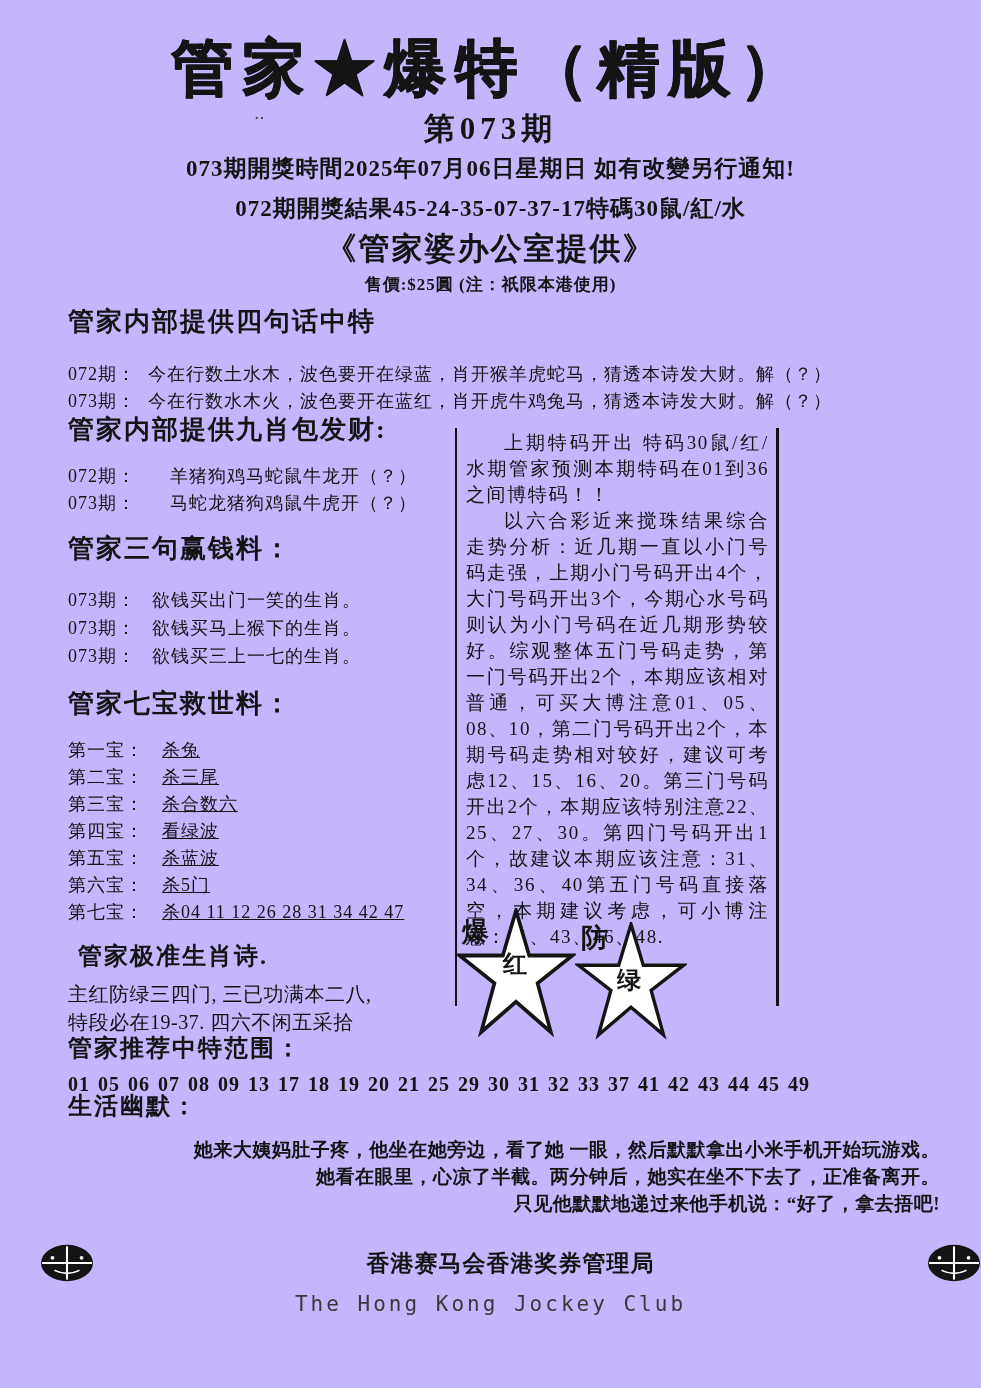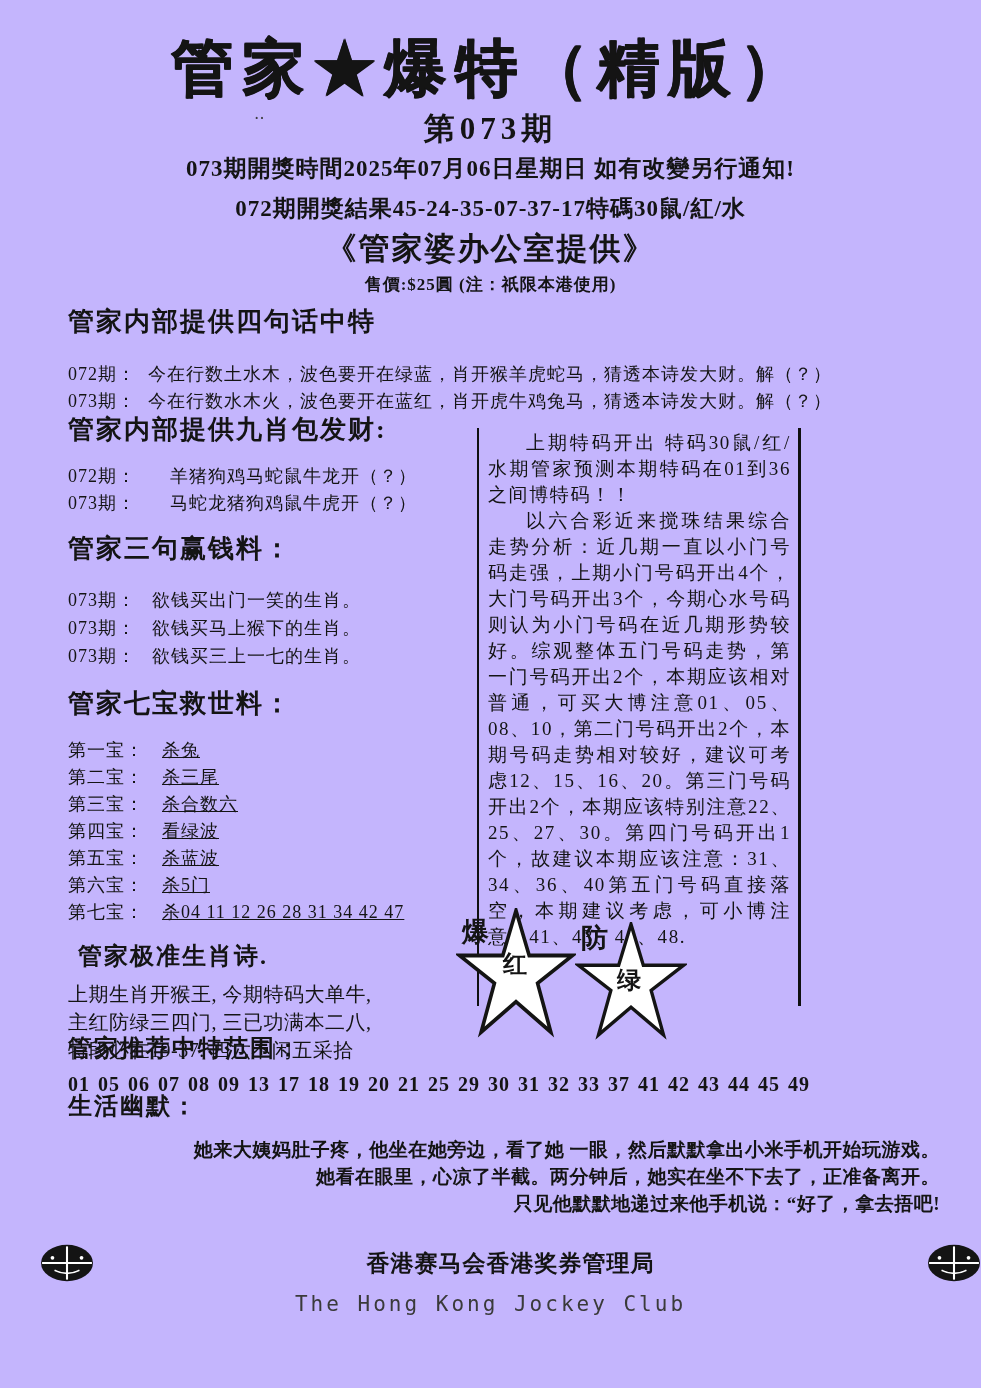--- a/index.html
+++ b/index.html
@@ -46,21 +46,21 @@
   .three-rows .lbl{ margin-right:16px; }
   .seven-rows{ margin:16px 0 14px 0; }
   .seven-rows .row{ line-height:27px;text-decoration:underline; }
   .seven-rows .lbl{ margin-right:18px; }
   .poem-head{ font-size:24px; font-weight:bold; letter-spacing:2px; padding-left:10px; margin-top:6px; }
   .poem-lines{ margin-top:8px; }
   .poem-line{ font-size:20px; line-height:28px; letter-spacing:0.5px; }
 
   
   .analysis{
-    top:428px; left:477px; width:324px; height:578px;
+    top:428px; left:455px; width:324px; height:578px;
     border-left:2px solid #101010; border-right:3px solid #101010;
     padding:2px 7px 0 9px;
     font-size:19px; line-height:26px; letter-spacing:1.6px;
     text-align:justify;
   }
   .analysis p{ text-indent:2em; }
 
   
   .star-svg{ position:absolute; }
   .star-label{ position:absolute; font-size:27px; font-weight:bold; }
@@ -128,21 +128,20 @@
       <div class="row"><span class="lbl">第二宝：</span><span>杀三尾</span></div>
       <div class="row"><span class="lbl">第三宝：</span><span>杀合数六</span></div>
       <div class="row"><span class="lbl">第四宝：</span><span>看绿波</span></div>
       <div class="row"><span class="lbl">第五宝：</span><span>杀蓝波</span></div>
       <div class="row"><span class="lbl">第六宝：</span><span>杀5门</span></div>
       <div class="row"><span class="lbl">第七宝：</span><span>杀04 11 12 26 28 31 34 42 47</span></div>
     </div>
 
     <div class="poem-head">管家极准生肖诗.</div>
     <div class="poem-lines">
-      <div class="poem-line">上期生肖开猴王, 今期特码大单牛,</div>
       <div class="poem-line">主红防绿三四门, 三已功满本二八,</div>
       <div class="poem-line">特段必在19-37. 四六不闲五采拾</div>
     </div>
   </div>
 
   <div class="abs analysis">
     <p>上期特码开出 特码30鼠/红/水期管家预测本期特码在01到36之间博特码！！</p>
     <p>以六合彩近来搅珠结果综合走势分析：近几期一直以小门号码走强，上期小门号码开出4个，大门号码开出3个，今期心水号码则认为小门号码在近几期形势较好。综观整体五门号码走势，第一门号码开出2个，本期应该相对普通，可买大博注意01、05、08、10，第二门号码开出2个，本期号码走势相对较好，建议可考虑12、15、16、20。第三门号码开出2个，本期应该特别注意22、25、27、30。第四门号码开出1个，故建议本期应该注意：31、34、36、40第五门号码直接落空，本期建议考虑，可小博注意：41、43、46、48.</p>
   </div>
 

